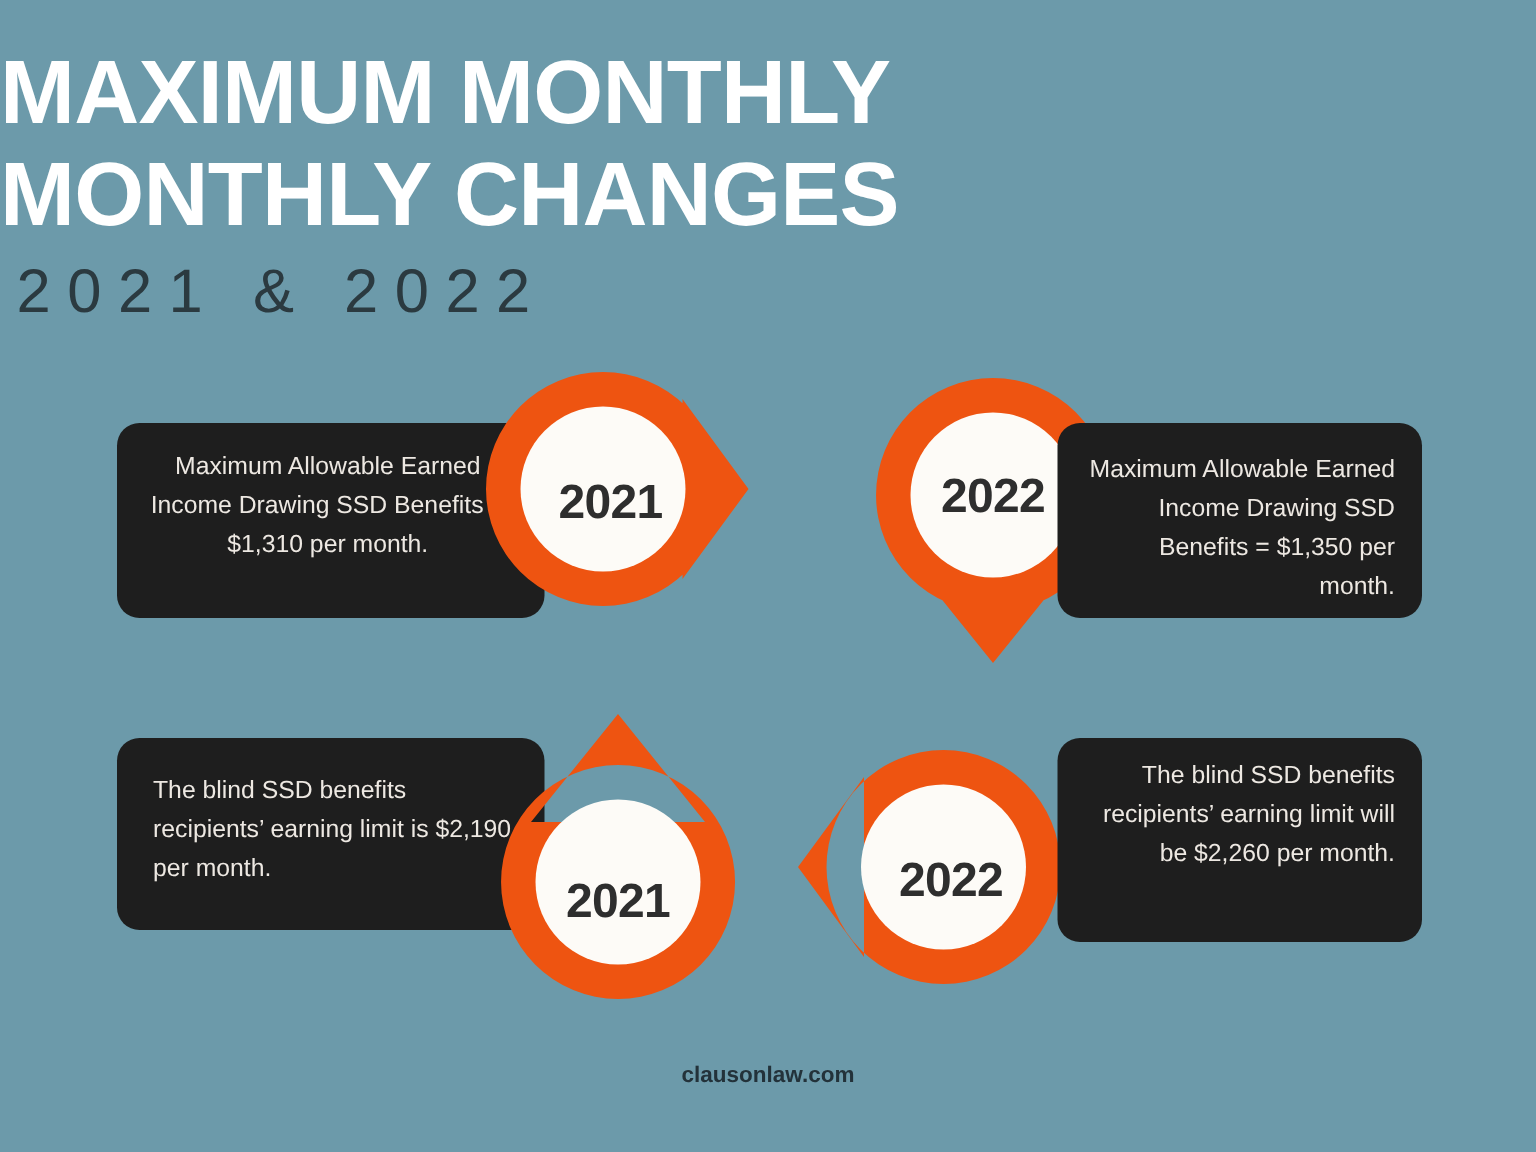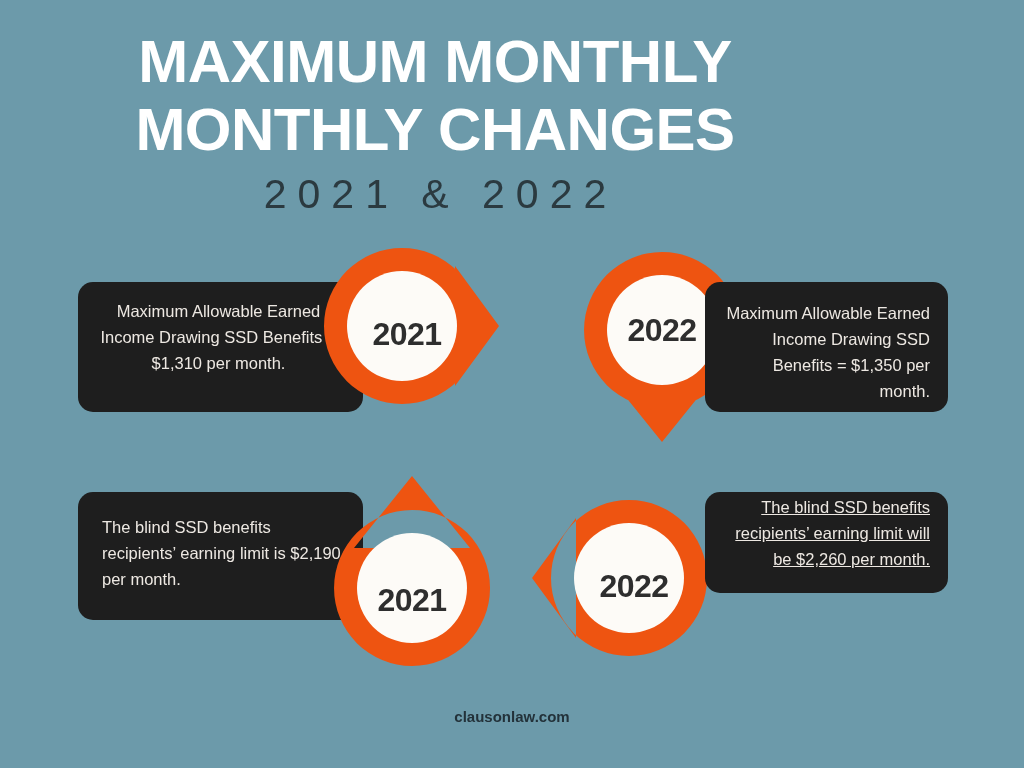--- a/index.html
+++ b/index.html
@@ -21,21 +21,20 @@
     height: 768px;
     background: #6C9AAA;
   }
 
   
   .header {
     position: absolute;
     left: 0;
     top: 28px;
     width: 870px;
-    text-align: center;
   }
   .title-line {
     color: #FFFFFF;
     font-family: "Liberation Sans", sans-serif;
     font-weight: bold;
     font-size: 60px;
     line-height: 68px;
     letter-spacing: -0.5px;
     white-space: nowrap;
   }
@@ -98,24 +97,23 @@
     top: 52px;
     width: 285px;
     height: 128px;
     padding: 22px 18px 16px 24px;
     text-align: left;
   }
   #card-bottom-right {
     left: 705px;
     top: 52px;
     width: 243px;
-    height: 101px;
-    padding: 2px 18px 16px 18px;
+    height: 136px;
+    padding: 12px 18px 16px 18px;
     text-align: right;
-    text-decoration: underline;
   }
 
   
   .pin {
     position: absolute;
     width: 200px;
     height: 200px;
   }
   .pin svg {
     position: absolute;

